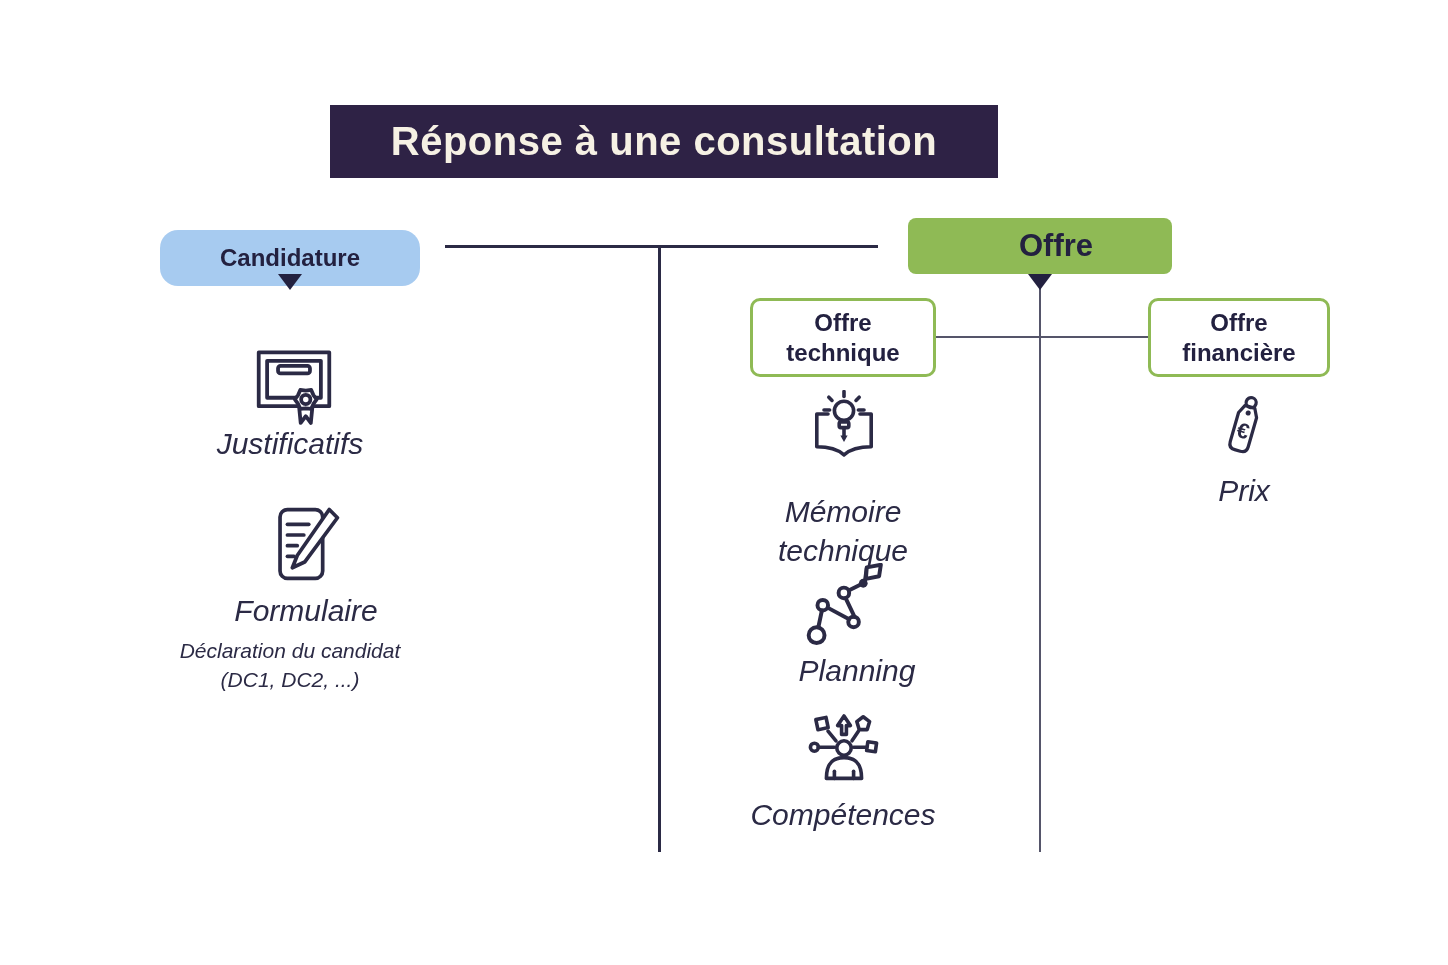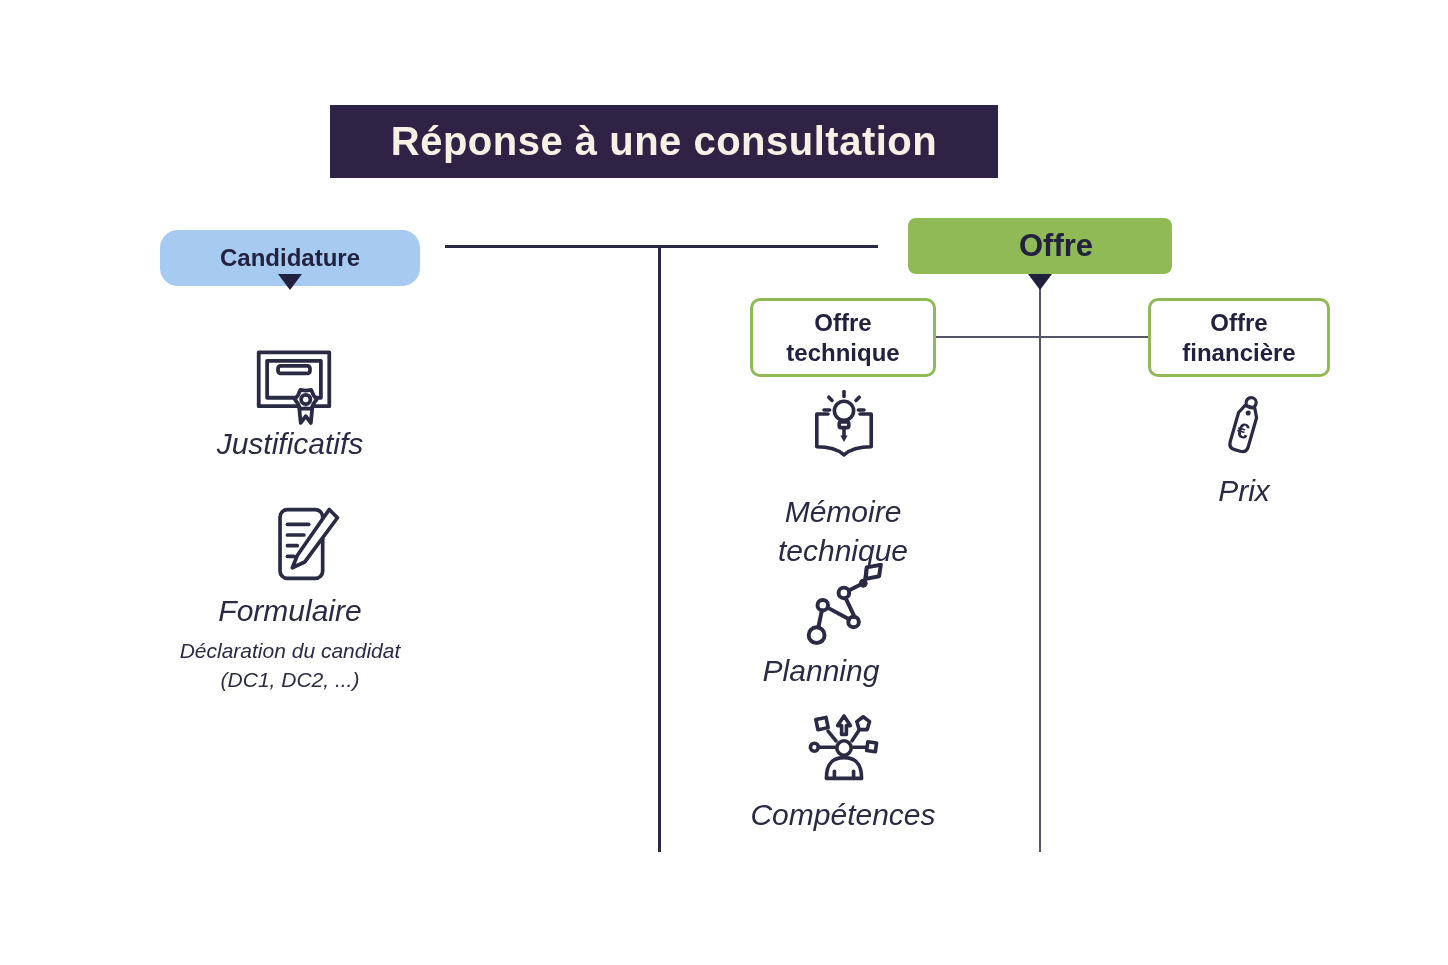--- a/index.html
+++ b/index.html
@@ -68,24 +68,24 @@
   .icon-book{left:804px;top:390px;width:80px;height:80px;}
   .icon-planning{left:798px;top:563px;width:90px;height:88px;}
   .icon-skills{left:804px;top:708px;width:80px;height:80px;}
   .icon-pricetag{left:1208px;top:388px;width:72px;height:82px;}
 
   .ital{
     position:absolute;font-style:italic;color:var(--ink);
     text-align:center;font-size:30px;line-height:1.3;
   }
   .lbl-justificatifs{left:140px;top:424px;width:300px;}
-  .lbl-formulaire{left:140px;top:591px;width:300px;}
+  .lbl-formulaire{left:156px;top:591px;width:300px;}
   .lbl-declaration{left:90px;top:637px;width:400px;font-size:21px;line-height:1.38;}
   .lbl-memoire{left:748px;top:466px;width:190px;margin-top:26px;}
-  .lbl-planning{left:721px;top:651px;width:200px;}
+  .lbl-planning{left:757px;top:651px;width:200px;}
   .lbl-competences{left:723px;top:795px;width:240px;}
   .lbl-prix{left:1144px;top:471px;width:200px;}
 
   .stroke{fill:none;stroke:var(--ink);stroke-width:4.5;stroke-linecap:round;stroke-linejoin:round;}
   .stroke-fillwhite{fill:#ffffff;stroke:var(--ink);stroke-width:4.5;stroke-linecap:round;stroke-linejoin:round;}
   .fillink{fill:var(--ink);stroke:none;}
 </style>
 </head>
 <body>
 

